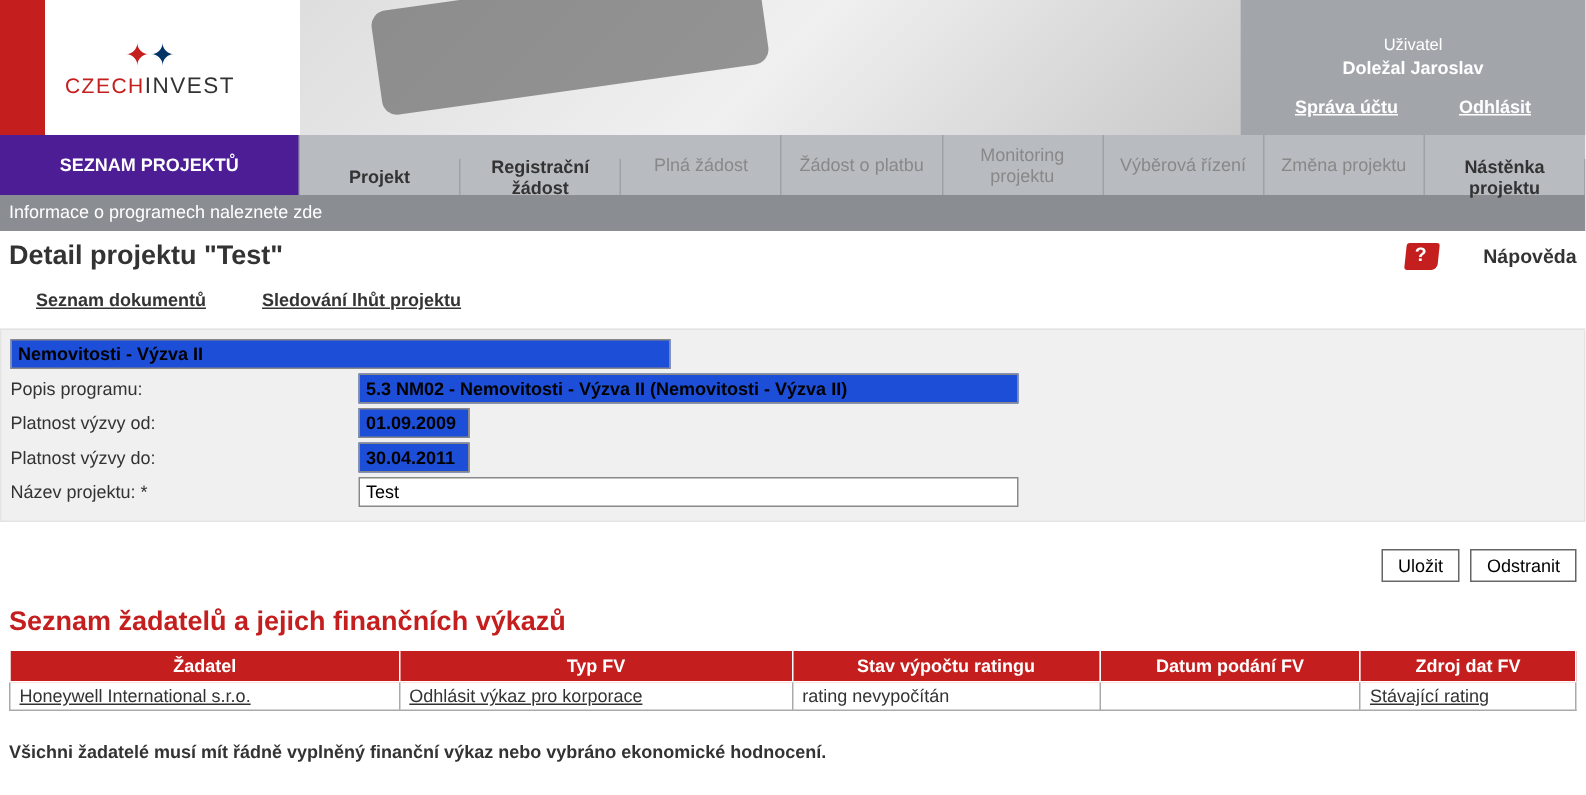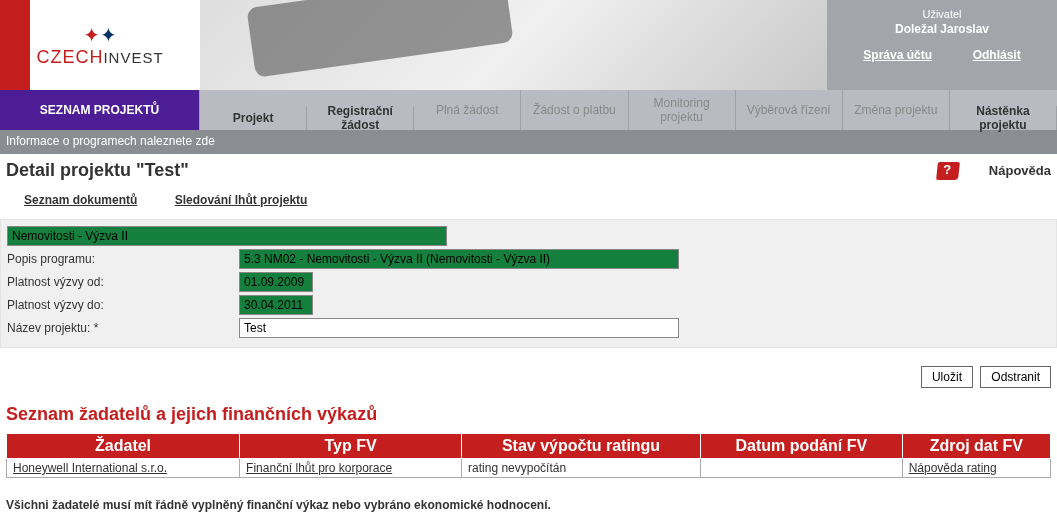--- a/index.html
+++ b/index.html
@@ -3,26 +3,26 @@
 <meta charset="utf-8">
 <style>
   * { margin: 0; padding: 0; box-sizing: border-box; }
   body { font-family: Arial, sans-serif; font-size: 12px; color: #333; width: 1057px; background: #fff; }
   .header { display: flex; height: 90px; background: #b8bcc0; }
   .logo-box { width: 200px; height: 90px; background: #fff; display: flex; align-items: center; justify-content: center; position: relative; }
   .logo-accent { position: absolute; left: 0; top: 0; width: 30px; height: 90px; background: #c41e1e; }
   .logo-text { text-align: center; }
   .logo-star { color: #c41e1e; font-size: 20px; }
   .logo-star-blue { color: #003366; font-size: 20px; }
-  .logo-name { color: #c41e1e; font-size: 18px; letter-spacing: 1px; }
+  .logo-name { color: #c41e1e; font-size: 14px; letter-spacing: 1px; }
   .logo-name2 { color: #333; font-size: 15px; letter-spacing: 1px; }
   .header-image { flex: 1; height: 90px; background: linear-gradient(135deg, #dedede 0%, #f0f0f0 50%, #c8c8c8 100%); position: relative; overflow: hidden; }
   .header-image::before { content: ""; position: absolute; left: 50px; top: -10px; width: 260px; height: 70px; background: #555; border-radius: 10px; transform: rotate(-8deg); opacity: 0.6; }
   .user-box { width: 230px; background: #a2a6aa; color: #fff; padding: 8px 16px; font-size: 12px; text-align: center; }
-  .user-label { font-size: 11px; }
+  .user-label { font-size: 11px; margin-top: 16px; }
   .user-name { font-weight: bold; margin: 2px 0 12px; }
   .user-links { display: flex; justify-content: space-around; }
   .user-links span { text-decoration: underline; font-weight: bold; cursor: pointer; }
   .navbar { display: flex; height: 40px; background: #b8bcc0; }
   .nav-item { flex: 1; display: flex; align-items: center; justify-content: center; text-align: center; font-size: 12px; border-right: 1px solid #9ea2a6; cursor: pointer; color: #333; padding: 0 6px; }
   .nav-item.active { background: #4c1d95; color: #fff; font-weight: bold; min-width: 200px; flex: 0 0 200px; }
   .nav-item.bold { font-weight: bold; margin-top: 16px; }
   .nav-item.grey { color: #888; }
   .infobar { height: 24px; background: #8a8e92; color: #fff; padding: 4px 6px; font-size: 12px; }
   .infobar .zde { cursor: pointer; }
@@ -30,29 +30,29 @@
   .titlebar h1 { font-size: 18px; font-weight: bold; flex: 1; }
   .help { display: flex; align-items: center; font-weight: bold; font-size: 13px; cursor: pointer; gap: 24px; }
   .help-icon { width: 22px; height: 18px; background: #c41e1e; border-radius: 2px 2px 4px 2px; margin-right: 6px; position: relative; transform: skewX(-6deg); }
   .help-icon::after { content: "?"; color: #fff; position: absolute; left: 6px; top: 0; font-size: 13px; font-weight: bold; transform: skewX(6deg); }
   .links-row { padding: 2px 8px 12px; }
   .links-row span { font-weight: bold; text-decoration: underline; margin-right: 18px; cursor: pointer; margin-left: 16px; }
   .form-area { background: #f0f0f0; padding: 6px; border: 1px solid #e4e4e4; }
   .form-row { display: flex; align-items: center; margin-bottom: 3px; }
   .form-label { width: 232px; font-size: 12px; }
   .form-input { border: 1px solid #888; background: #fff; padding: 2px 4px; height: 20px; font-size: 12px; }
-  .ro { background: #15803d; }
+  .ro { background: #1d4ed8; font-weight: bold; }
   .w-large { width: 440px; }
   .w-date { width: 74px; }
   .detail-link { margin-left: 22px; font-weight: bold; text-decoration: underline; cursor: pointer; }
   .btn-row { padding: 18px 6px 12px; text-align: right; }
   .btn { border: 1px solid #666; background: #fff; padding: 3px 10px; font-size: 12px; margin-left: 4px; cursor: pointer; }
   .section-title { color: #c41e1e; font-weight: bold; font-size: 18px; padding: 4px 6px 8px; }
   .tbl { width: 100%; border-collapse: collapse; margin: 0 6px 14px; width: calc(100% - 12px); }
-  .tbl th { background: #c41e1e; color: #fff; padding: 3px 6px; font-size: 16px; border: 1px solid #fff; }
+  .tbl th { background: #c41e1e; color: #fff; padding: 3px 6px; font-size: 12px; border: 1px solid #fff; }
   .tbl td { border: 1px solid #aaa; padding: 2px 6px; font-size: 12px; background: #fff; }
   .tbl td .lnk { text-decoration: underline; cursor: pointer; }
   .note { font-weight: bold; padding: 6px; font-size: 12px; }
 </style>
 </head>
 <body>
 
 <div class="header">
   <div class="logo-box">
     <div class="logo-accent"></div>
@@ -154,21 +154,21 @@
       <th>Žadatel</th>
       <th>Typ FV</th>
       <th>Stav výpočtu ratingu</th>
       <th>Datum podání FV</th>
       <th>Zdroj dat FV</th>
     </tr>
   </thead>
   <tbody>
     <tr>
       <td><span class="lnk">Honeywell International s.r.o.</span></td>
-      <td><span class="lnk">Finanční lhůt pro korporace</span></td>
+      <td><span class="lnk">Odhlásit výkaz pro korporace</span></td>
       <td><span>rating nevypočítán</span></td>
       <td><span></span></td>
-      <td><span class="lnk">Nápověda rating</span></td>
+      <td><span class="lnk">Stávající rating</span></td>
     </tr>
   </tbody>
 </table>
 
 <div class="note">Všichni žadatelé musí mít řádně vyplněný finanční výkaz nebo vybráno ekonomické hodnocení.</div>
 
 </body></html>

